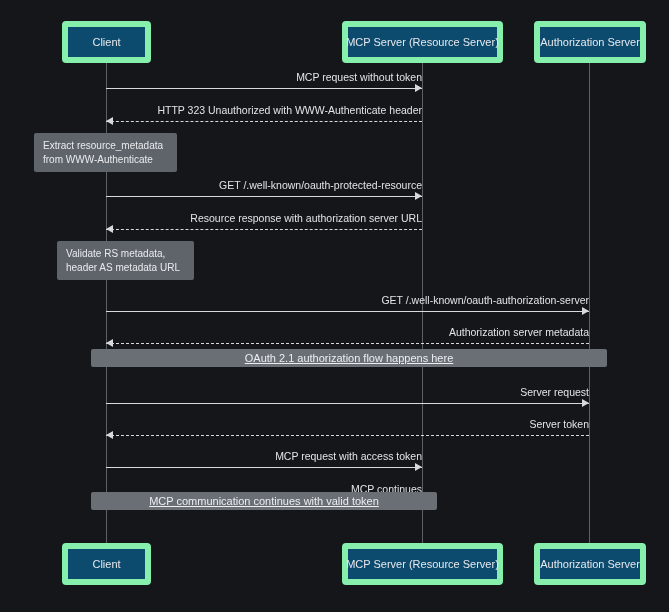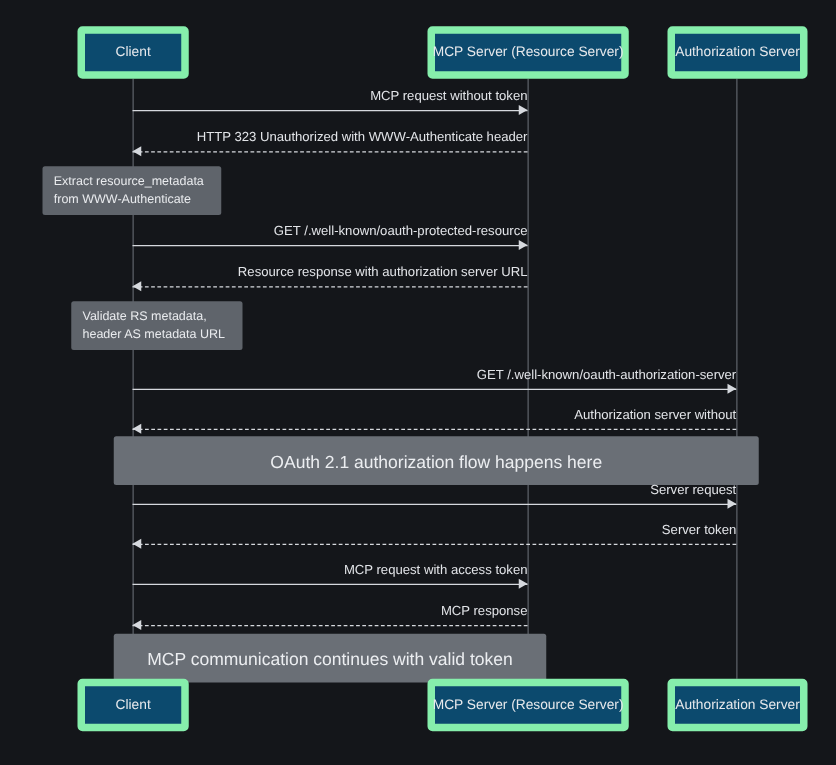--- a/index.html
+++ b/index.html
@@ -85,27 +85,28 @@
     font-size: 10px;
     line-height: 1.35;
     padding: 6px 9px;
     border-radius: 2px;
   }
   .banner {
     position: absolute;
     box-sizing: border-box;
     background: #6a6f76;
     color: #eceef1;
-    font-size: 14px;
-    height: 39px;
+    font-size: 11px;
+    height: 18px;
     display: flex;
     align-items: center;
     justify-content: center;
     border-radius: 2px;
     white-space: nowrap;
+    text-decoration: underline;
   }
 </style>
 </head>
 <body>
 
 <div id="diagram">
 
   <div class="lifeline" style="left:106px; top:63px; height:480px;"></div>
   <div class="lifeline" style="left:422px; top:63px; height:480px;"></div>
   <div class="lifeline" style="left:589px; top:63px; height:480px;"></div>
@@ -156,21 +157,21 @@
 
   <div class="msg right" style="left:106px; top:311px; width:483px;">
     <div class="line" style="width:483px;"></div>
     <div class="arrow" style="left:476px;"></div>
     <div class="label">GET /.well-known/oauth-authorization-server</div>
   </div>
 
   <div class="msg left dashed" style="left:106px; top:343px; width:483px;">
     <div class="line" style="width:483px;"></div>
     <div class="arrow" style="left:0px;"></div>
-    <div class="label">Authorization server without</div>
+    <div class="label">Authorization server metadata</div>
   </div>
 
   <div class="banner" style="left:91px; top:349px; width:516px;">
     <span>OAuth 2.1 authorization flow happens here</span>
   </div>
 
   <div class="msg right" style="left:106px; top:403px; width:483px;">
     <div class="line" style="width:483px;"></div>
     <div class="arrow" style="left:476px;"></div>
     <div class="label">Server request</div>
@@ -184,24 +185,24 @@
 
   <div class="msg right" style="left:106px; top:467px; width:316px;">
     <div class="line" style="width:316px;"></div>
     <div class="arrow" style="left:309px;"></div>
     <div class="label">MCP request with access token</div>
   </div>
 
   <div class="msg left dashed" style="left:106px; top:500px; width:316px;">
     <div class="line" style="width:316px;"></div>
     <div class="arrow" style="left:0px;"></div>
-    <div class="label">MCP response</div>
-  </div>
-
-  <div class="banner" style="left:91px; top:507px; width:346px;">
+    <div class="label">MCP continues</div>
+  </div>
+
+  <div class="banner" style="left:91px; top:492px; width:346px;">
     <span>MCP communication continues with valid token</span>
   </div>
 
   <div class="actor-box" style="left:62px; top:543px; width:89px;">
     <span>Client</span>
   </div>
   <div class="actor-box" style="left:342px; top:543px; width:161px;">
     <span>MCP Server (Resource Server)</span>
   </div>
   <div class="actor-box" style="left:534px; top:543px; width:112px;">

